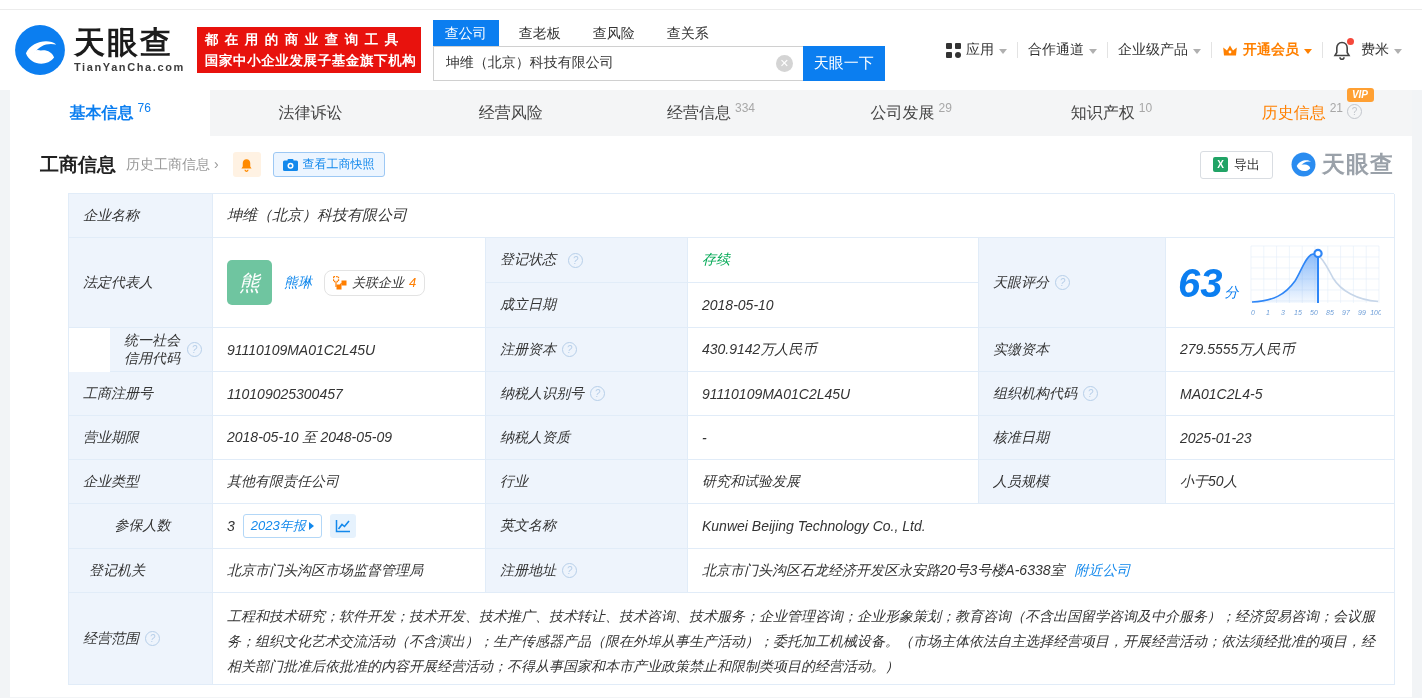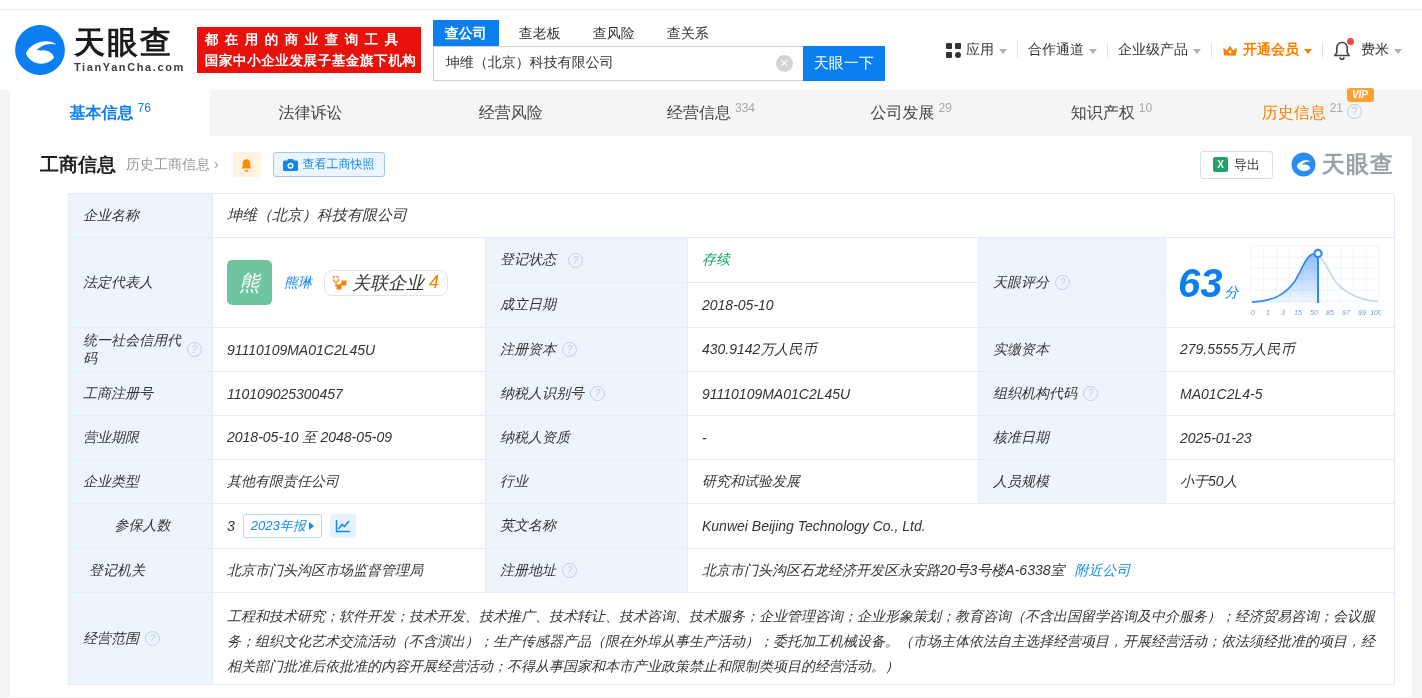--- a/index.html
+++ b/index.html
@@ -25,21 +25,21 @@
     display: flex; flex-direction: column; justify-content: center; padding: 0 8px;
     font-weight: bold;
   }
   .banner .l1 { font-size: 13.5px; letter-spacing: 6.5px; white-space: nowrap; }
   .banner .l2 { font-size: 13.5px; letter-spacing: 0.6px; margin-top: 3px; white-space: nowrap; }
   .search-wrap { margin-left: 12px; width: 452px; }
   .search-tabs { display: flex; align-items: flex-end; gap: 0; height: 26px; }
   .search-tab {
     font-size: 14px; color: #333; padding: 4px 12px; cursor: pointer; line-height: 18px;
   }
-  .search-tab.active { background: #0b7ef0; color: #fff; font-weight: bold; }
+  .search-tab.active { background: #0b7ef0; color: #fff; font-weight: normal; }
   .search-tab + .search-tab { margin-left: 8px; }
   .search-bar { display: flex; height: 35px; }
   .search-input-box { position: relative; width: 370px; }
   .search-input-box input {
     width: 100%; height: 100%; border: 1px solid #d0d0d0; border-right: none;
     padding: 0 34px 0 12px; font-size: 14px; color: #333; outline: none;
     font-family: inherit;
   }
   .clear-icon {
     position: absolute; right: 10px; top: 9px; width: 17px; height: 17px; border-radius: 50%;
@@ -130,21 +130,21 @@
   .cell.lbl { background: #eef4fc; color: #333; }
   .cell.val { background: #fff; color: #333; }
   .green { color: #00a854; }
   .link { color: #1288ec; cursor: pointer; text-decoration: none; }
   .avatar {
     width: 45px; height: 45px; border-radius: 5px; background: #6fc5a0; color: #fff;
     font-size: 21px; display: flex; align-items: center; justify-content: center; cursor: pointer; flex: 0 0 auto;
   }
   .rel-badge {
     display: flex; align-items: center; gap: 5px; border: 1px solid #e3e3e3; border-radius: 8px;
-    background: #fff; height: 26px; padding: 0 8px; font-size: 18px; color: #333; cursor: pointer;
+    background: #fff; height: 26px; padding: 0 8px; font-size: 13px; color: #333; cursor: pointer;
   }
   .rel-badge .num { color: #ff7e00; }
   .org-icon { width: 14px; height: 14px; }
   .report-badge {
     display: flex; align-items: center; gap: 3px; border: 1px solid #b3d7f7; border-radius: 3px;
     background: #fff; height: 24px; padding: 0 7px; font-size: 13px; color: #1288ec; cursor: pointer;
   }
   .caret-r { width: 0; height: 0; border-top: 4px solid transparent; border-bottom: 4px solid transparent; border-left: 5px solid #1288ec; }
   .trend-btn {
     width: 26px; height: 24px; background: #e6f2fd; border-radius: 3px; border: none; cursor: pointer;
@@ -390,21 +390,21 @@
             <text x="49" y="70">15</text>
             <text x="65" y="70">50</text>
             <text x="81" y="70">85</text>
             <text x="97" y="70">97</text>
             <text x="113" y="70">99</text>
             <text x="127" y="70">100</text>
           </g>
         </svg>
       </div>
 
-      <div class="cell lbl" style="grid-column:1; grid-row:4;">
+      <div class="cell lbl" style="grid-column:1; grid-row:4;margin-left:41px;">
           <span>统一社会信用代码</span>
           <span class="q-icon blue"></span>
         </div>
       <div class="cell val" style="grid-column:2; grid-row:4;">
           <span>91110109MA01C2L45U</span>
         </div>
       <div class="cell lbl" style="grid-column:3; grid-row:4;">
           <span>注册资本</span>
           <span class="q-icon blue"></span>
         </div>

